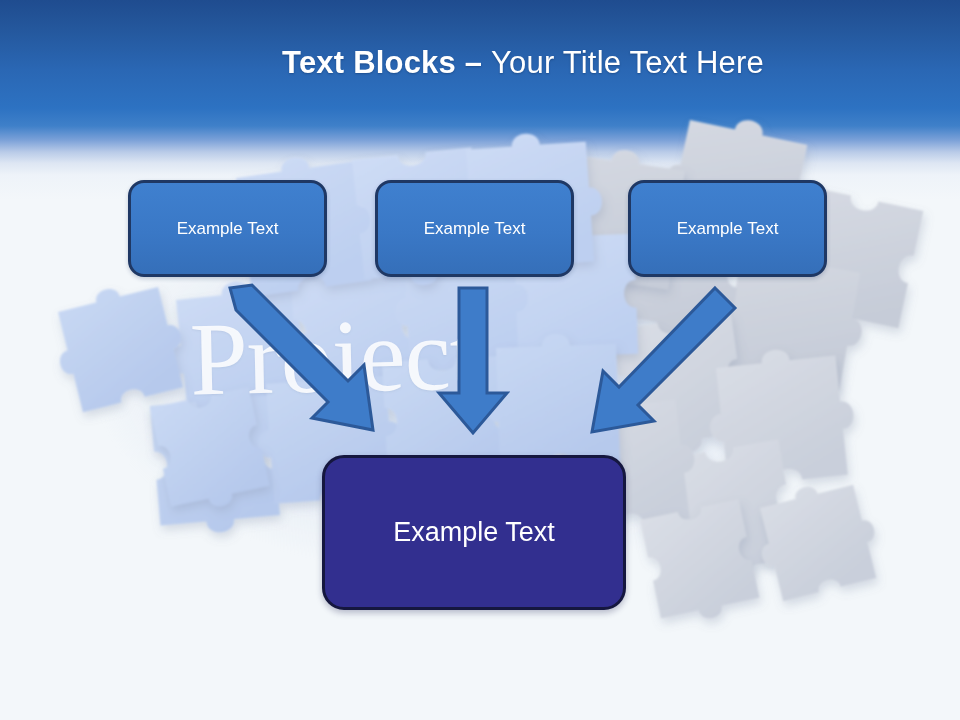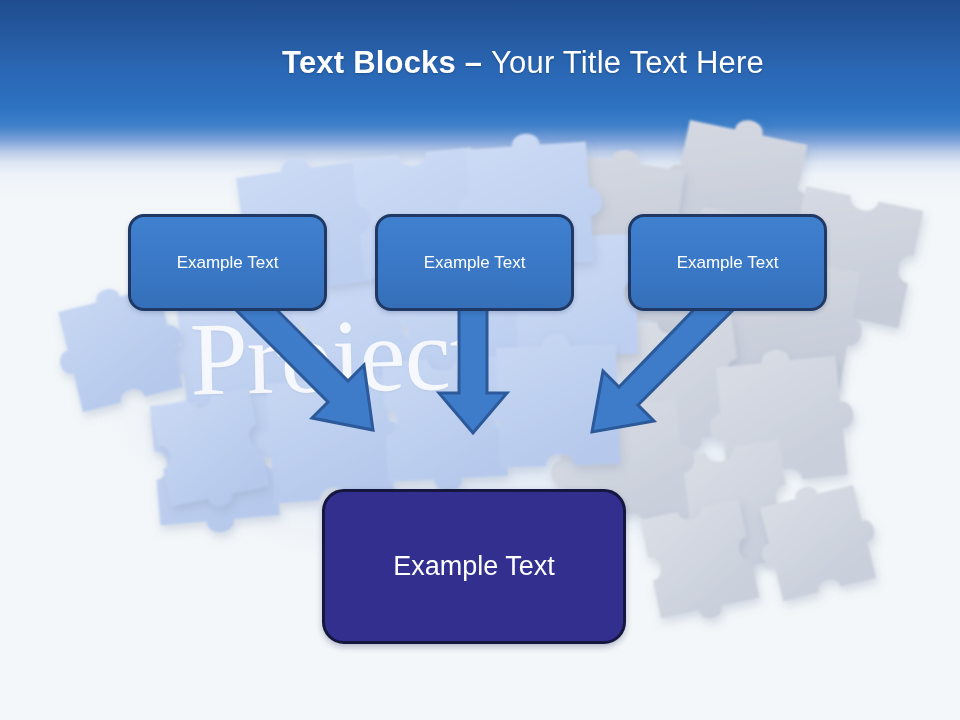--- a/index.html
+++ b/index.html
@@ -95,21 +95,20 @@
   
   .node {
     position: absolute;
     box-sizing: border-box;
     display: flex;
     align-items: center;
     justify-content: center;
     color: #ffffff;
     border-radius: 16px;
     text-align: center;
-    margin-top: 34px;
   }
   .node-top {
     width: 199px;
     height: 97px;
     top: 180px;
     background: linear-gradient(to bottom, #3f80cf 0%, #3a78c6 55%, #356fb9 100%);
     border: 3px solid #1f3864;
     font-size: 17px;
     box-shadow: 0 2px 4px rgba(30,55,100,0.22);
   }

